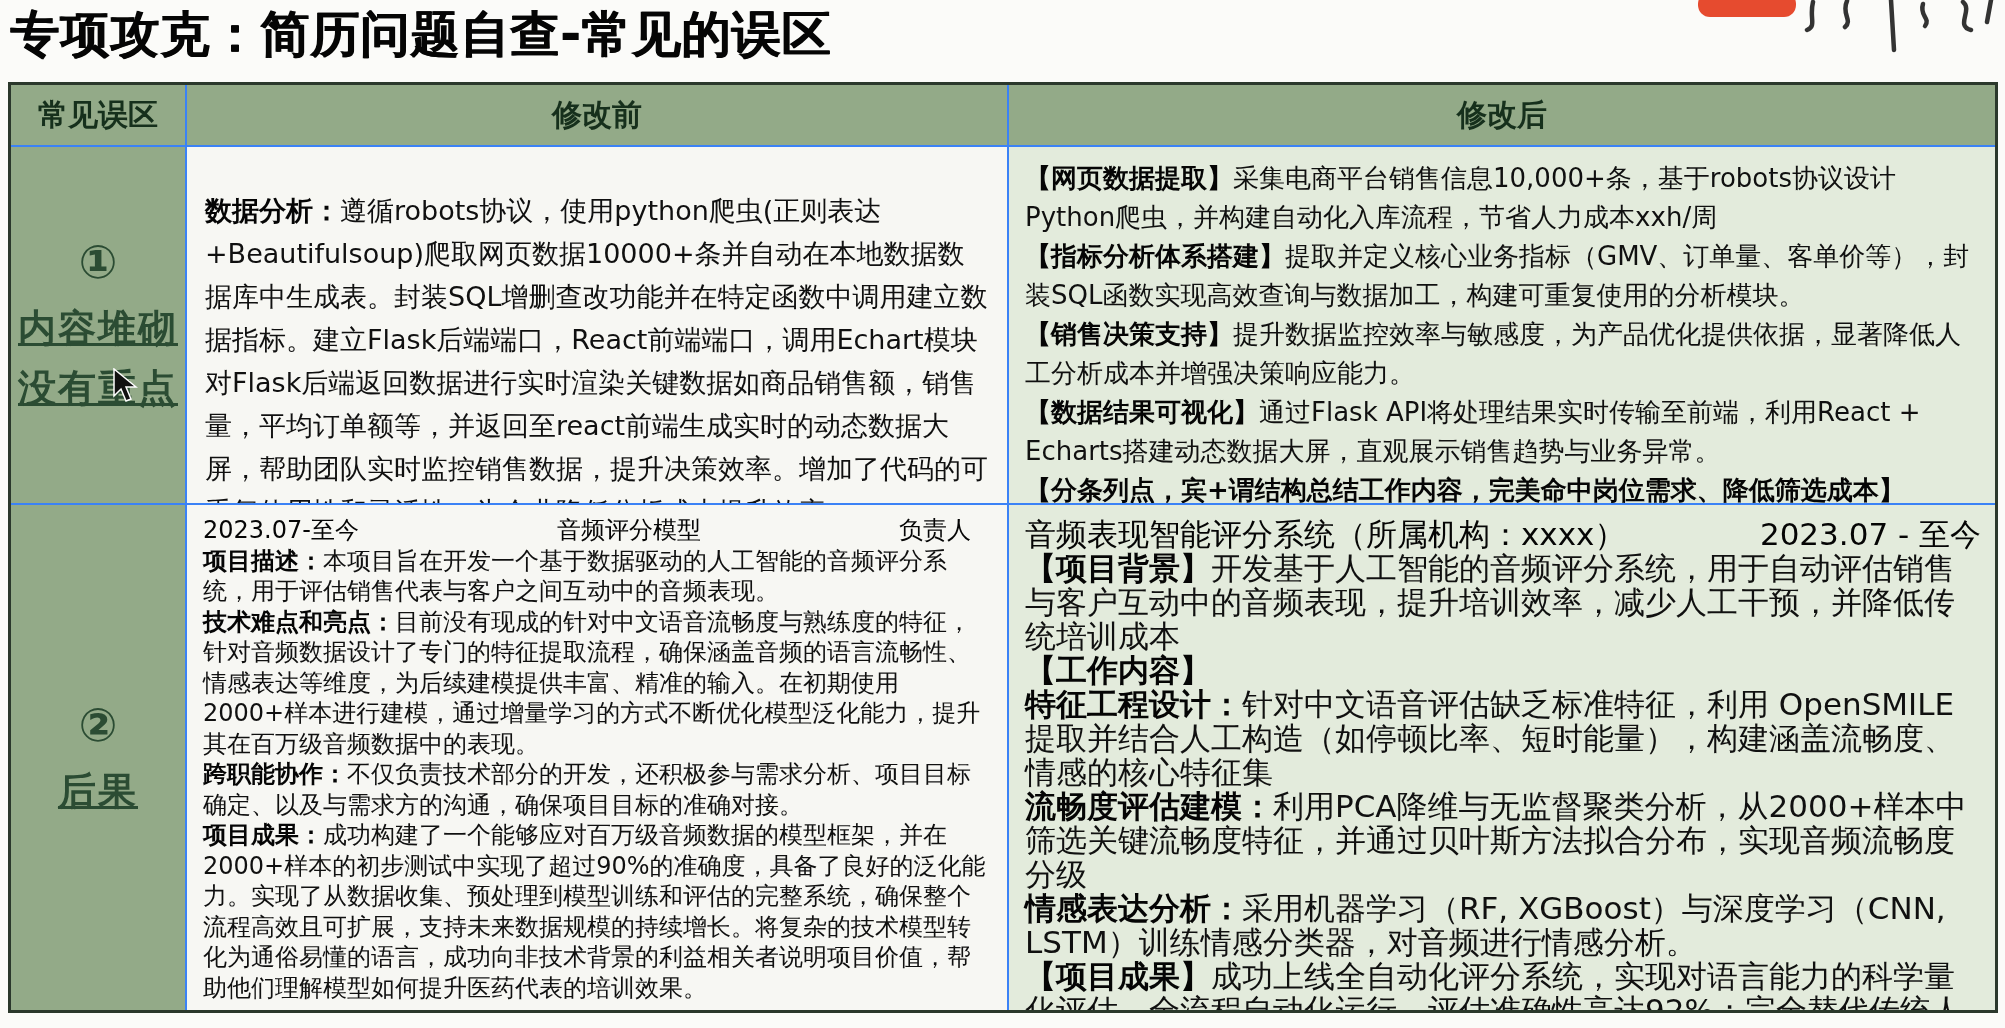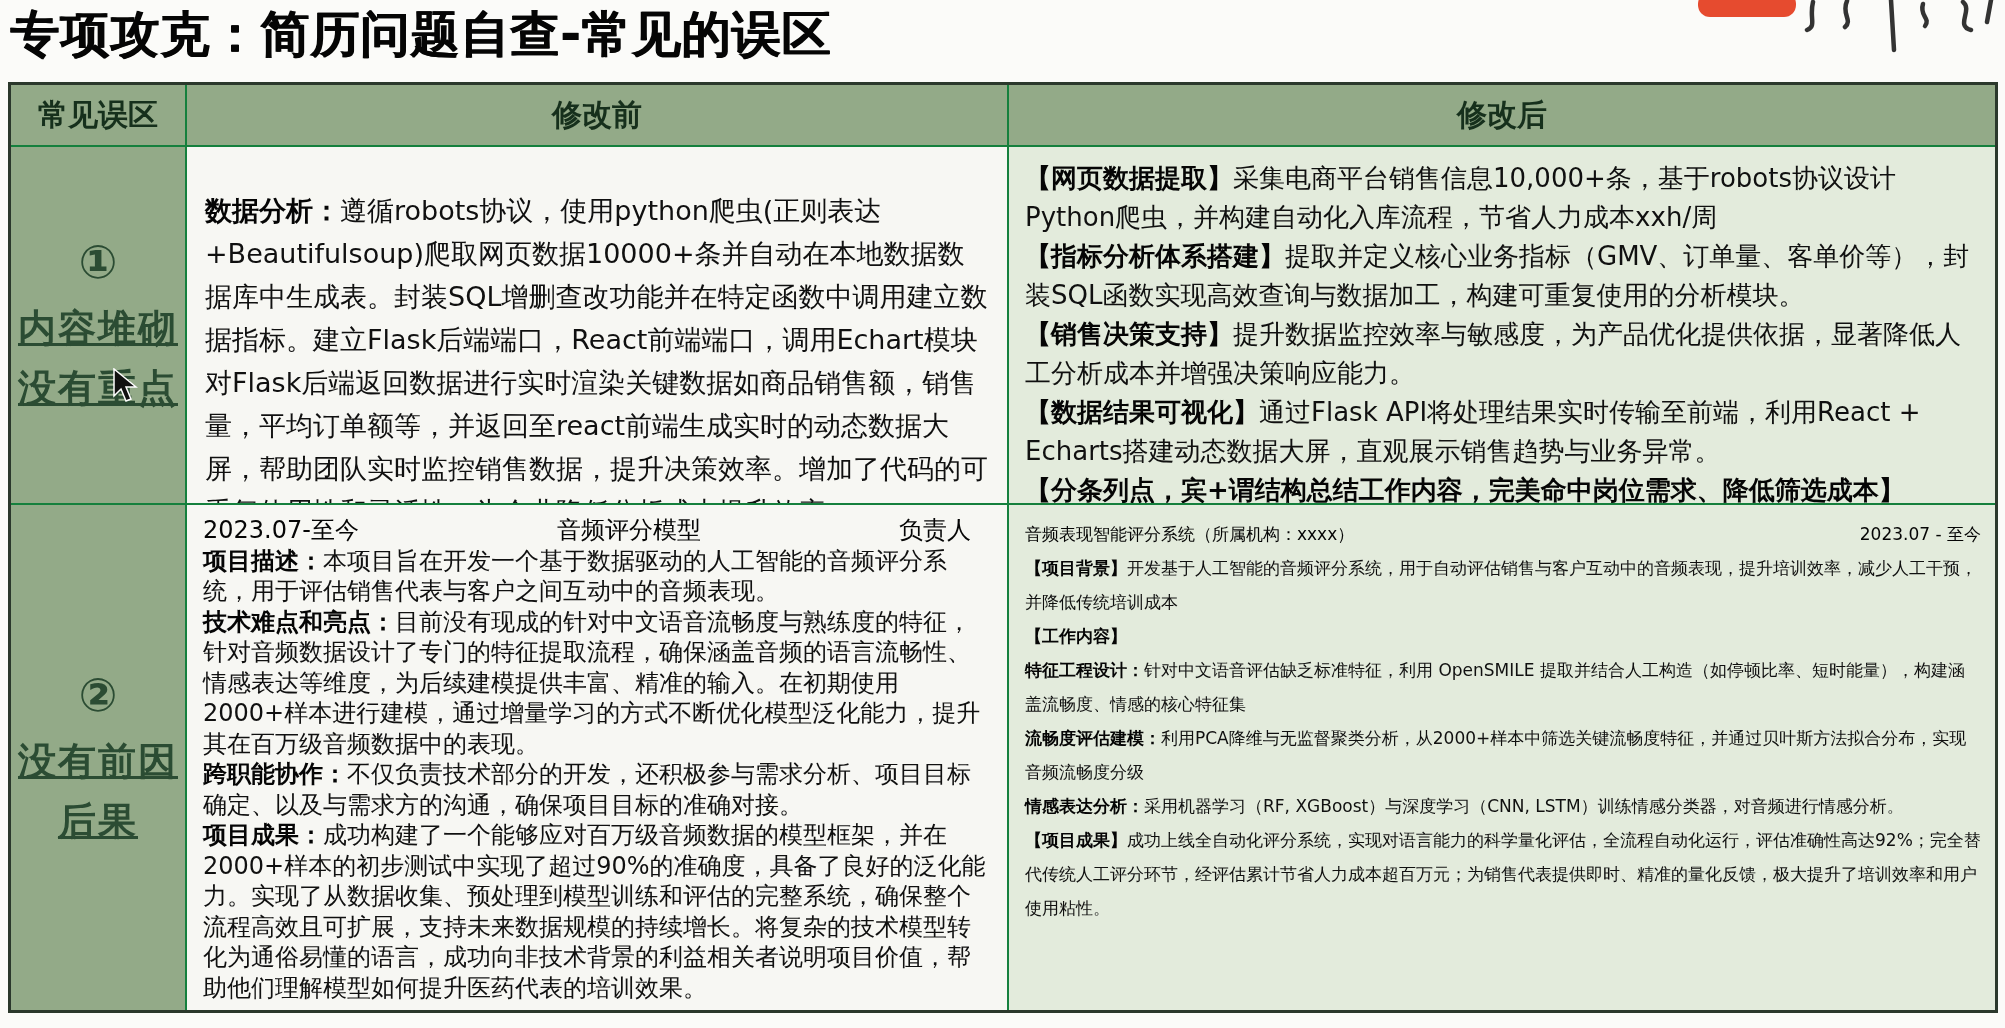--- a/index.html
+++ b/index.html
@@ -21,21 +21,21 @@
     position:absolute;left:1698px;top:-8px;width:98px;height:25px;
     background:#e64b2f;border-radius:12px;
   }
   .scribble{position:absolute;left:1795px;top:0;width:205px;height:62px;}
   
   .tbl{
     position:absolute;left:8px;top:82px;width:1990px;height:931px;
     display:grid;
     grid-template-columns:174px 820px 1fr;
     grid-template-rows:60px 356px 1fr;
-    background:#15803d;
+    background:#3b82f6;
     border:3px solid #2b382c;
     gap:2px;
     box-sizing:border-box;
   }
   .cell{box-sizing:border-box;overflow:hidden;}
   .cell-header{
     background:#93aa88;
     display:flex;align-items:center;justify-content:center;
     font-size:30px;font-weight:700;color:#16301c;
   }
@@ -49,21 +49,21 @@
   .cell-before{background:#f7f7f3;}
   .cell-after{background:#e3ebdc;}
   .cell b{font-weight:700;color:#050505;}
   
   .r1-before{padding:42px 18px 0 18px;font-size:27px;line-height:43px;}
   
   .r1-after{padding:12px 14px 0 16px;font-size:26px;line-height:39px;}
   
   .r2-before{padding:10px 16px 0 16px;font-size:24px;line-height:30.5px;}
   
-  .r2-after{padding:12px 14px 0 16px;font-size:17px;line-height:34px;}
+  .r2-after{padding:12px 14px 0 16px;font-size:31px;line-height:34px;}
   .para{margin:0;}
   .meta-line{
     display:flex;justify-content:space-between;align-items:baseline;
     font-weight:400;color:#050505;
   }
   .meta-line .mid{flex:0 0 auto;}
   .r2-before .meta-line{padding-right:20px;}
   
   .cursor{position:absolute;left:112px;top:368px;width:26px;height:36px;}
 </style>
@@ -101,21 +101,20 @@
   <div class="cell cell-after r1-after">
       <div class="para"><b>【网页数据提取】</b><span>采集电商平台销售信息10,000+条，基于robots协议设计Python爬虫，并构建自动化入库流程，节省人力成本xxh/周</span></div>
       <div class="para"><b>【指标分析体系搭建】</b><span>提取并定义核心业务指标（GMV、订单量、客单价等），封装SQL函数实现高效查询与数据加工，构建可重复使用的分析模块。</span></div>
       <div class="para"><b>【销售决策支持】</b><span>提升数据监控效率与敏感度，为产品优化提供依据，显著降低人工分析成本并增强决策响应能力。</span></div>
       <div class="para"><b>【数据结果可视化】</b><span>通过Flask API将处理结果实时传输至前端，利用React + Echarts搭建动态数据大屏，直观展示销售趋势与业务异常。</span></div>
       <div class="para"><b>【分条列点，宾+谓结构总结工作内容，完美命中岗位需求、降低筛选成本】</b></div>
     </div>
 
   <div class="cell cell-label">
     <div class="label-num">②</div>
-    <div class="label-line">没有前因</div>
     <div class="label-line">后果</div>
   </div>
   <div class="cell cell-before r2-before">
     <div class="meta-line">
       <span>2023.07-至今</span>
       <span class="mid">音频评分模型</span>
       <span>负责人</span>
     </div>
     <div>
         <div class="para"><b>项目描述：</b><span>本项目旨在开发一个基于数据驱动的人工智能的音频评分系统，用于评估销售代表与客户之间互动中的音频表现。</span></div>

